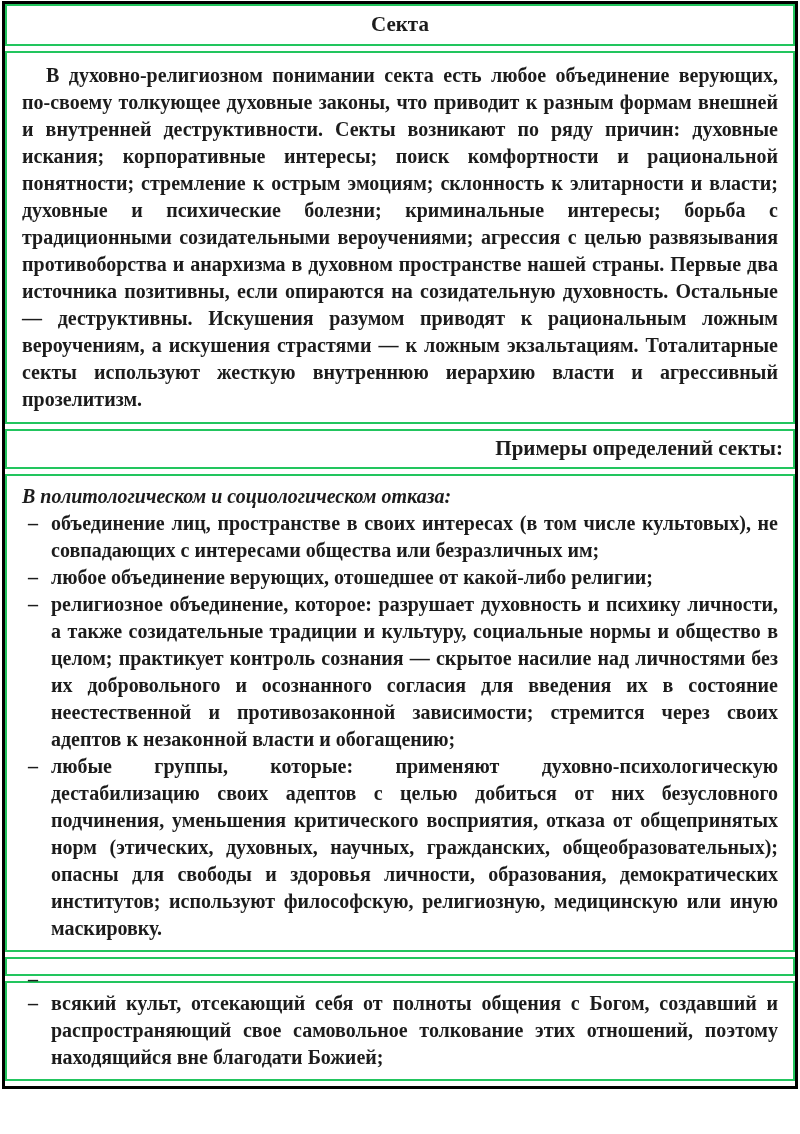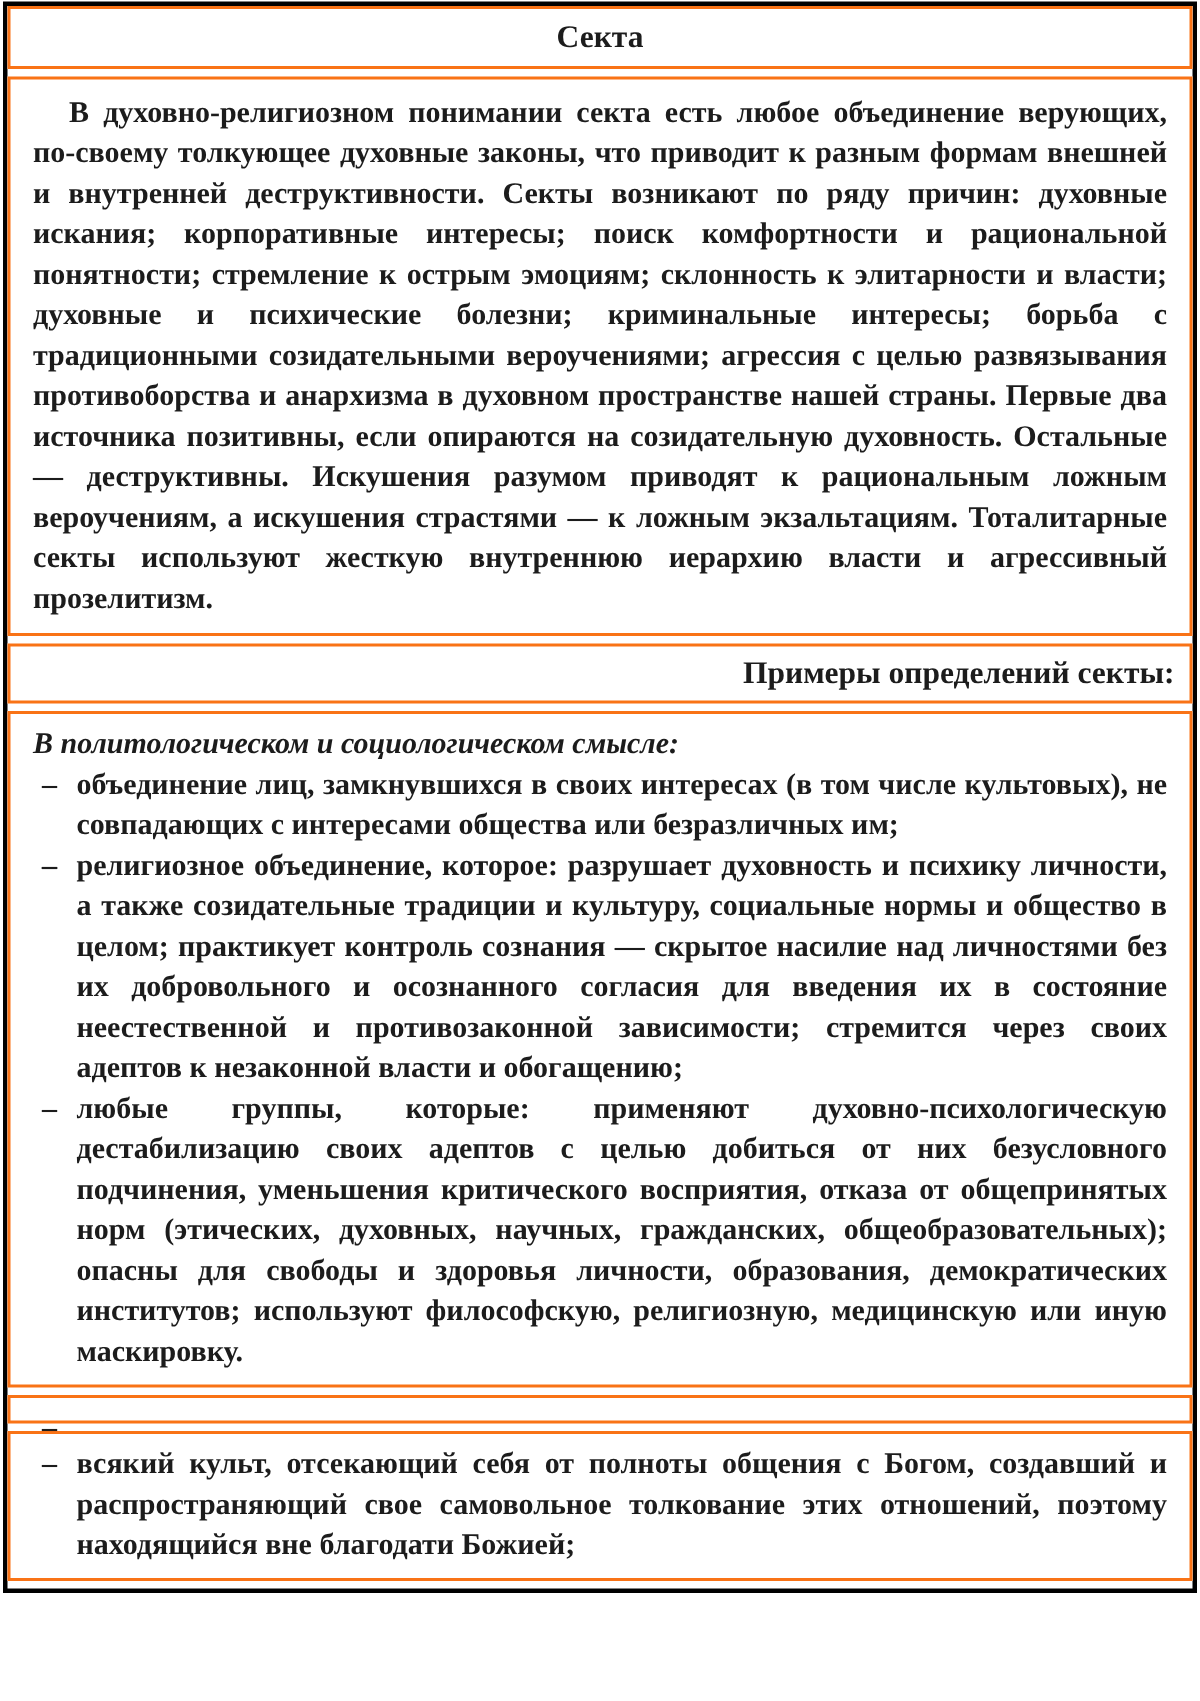--- a/index.html
+++ b/index.html
@@ -18,21 +18,21 @@
   }
   .doc {
     box-sizing: border-box;
     width: 796px;
     margin: 1px auto 0 auto;
     border: 3px solid #000000;
     background: #ffffff;
   }
   .row {
     box-sizing: border-box;
-    border: 2px solid #f97316;
+    border: 2px solid #22c55e;
     margin: 0 0 5px 0;
     background: #ffffff;
   }
   .row:last-child {
     margin-bottom: 5px; 
   }
   .title-row {
     padding: 5px 10px 6px 10px;
     text-align: center;
     font-size: 21px;
@@ -92,28 +92,29 @@
 
   <div class="row intro-row">
     <p>В духовно-религиозном понимании секта есть любое объединение верующих, по-своему толкующее духовные законы, что приводит к разным формам внешней и внутренней деструктивности. Секты возникают по ряду причин: духовные искания; корпоративные интересы; поиск комфортности и рациональной понятности; стремление к острым эмоциям; склонность к элитарности и власти; духовные и психические болезни; криминальные интересы; борьба с традиционными созидательными вероучениями; агрессия с целью развязывания противоборства и анархизма в духовном пространстве нашей страны. Первые два источника позитивны, если опираются на созидательную духовность. Остальные — деструктивны. Искушения разумом приводят к рациональным ложным вероучениям, а искушения страстями — к ложным экзальтациям. Тоталитарные секты используют жесткую внутреннюю иерархию власти и агрессивный прозелитизм.</p>
   </div>
 
   <div class="row examples-row">
     <span>Примеры определений секты:</span>
   </div>
 
   <div class="row def-row">
-    <p class="def-heading">В политологическом и социологическом смысле:</p>
+    <p class="def-heading">В политологическом и социологическом отказа:</p>
     <ul class="def-list">
       <li>
         <span class="dash">–</span>
-        <span>объединение лиц, замкнувшихся в своих интересах (в том числе культовых), не совпадающих с интересами общества или безразличных им;</span>
+        <span>объединение лиц, пространстве в своих интересах (в том числе культовых), не совпадающих с интересами общества или безразличных им;</span>
       </li>
       <li>
         <span class="dash">–</span>
+        <span>любое объединение верующих, отошедшее от какой-либо религии;</span>
       </li>
       <li>
         <span class="dash">–</span>
         <span>религиозное объединение, которое: разрушает духовность и психику личности, а также созидательные традиции и культуру, социальные нормы и общество в целом; практикует контроль сознания — скрытое насилие над личностями без их добровольного и осознанного согласия для введения их в состояние неестественной и противозаконной зависимости; стремится через своих адептов к незаконной власти и обогащению;</span>
       </li>
       <li>
         <span class="dash">–</span>
         <span>любые группы, которые: применяют духовно-психологическую дестабилизацию своих адептов с целью добиться от них безусловного подчинения, уменьшения критического восприятия, отказа от общепринятых норм (этических, духовных, научных, гражданских, общеобразовательных); опасны для свободы и здоровья личности, образования, демократических институтов; используют философскую, религиозную, медицинскую или иную маскировку.</span>
       </li>
     </ul>

